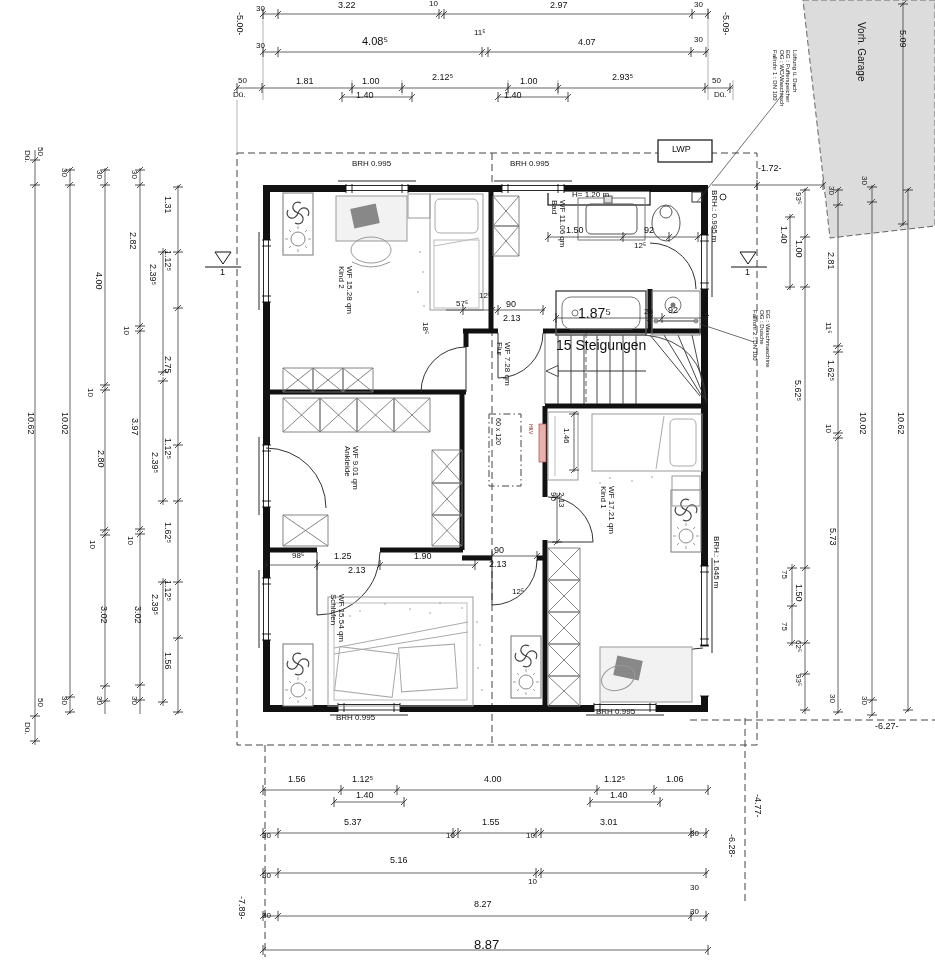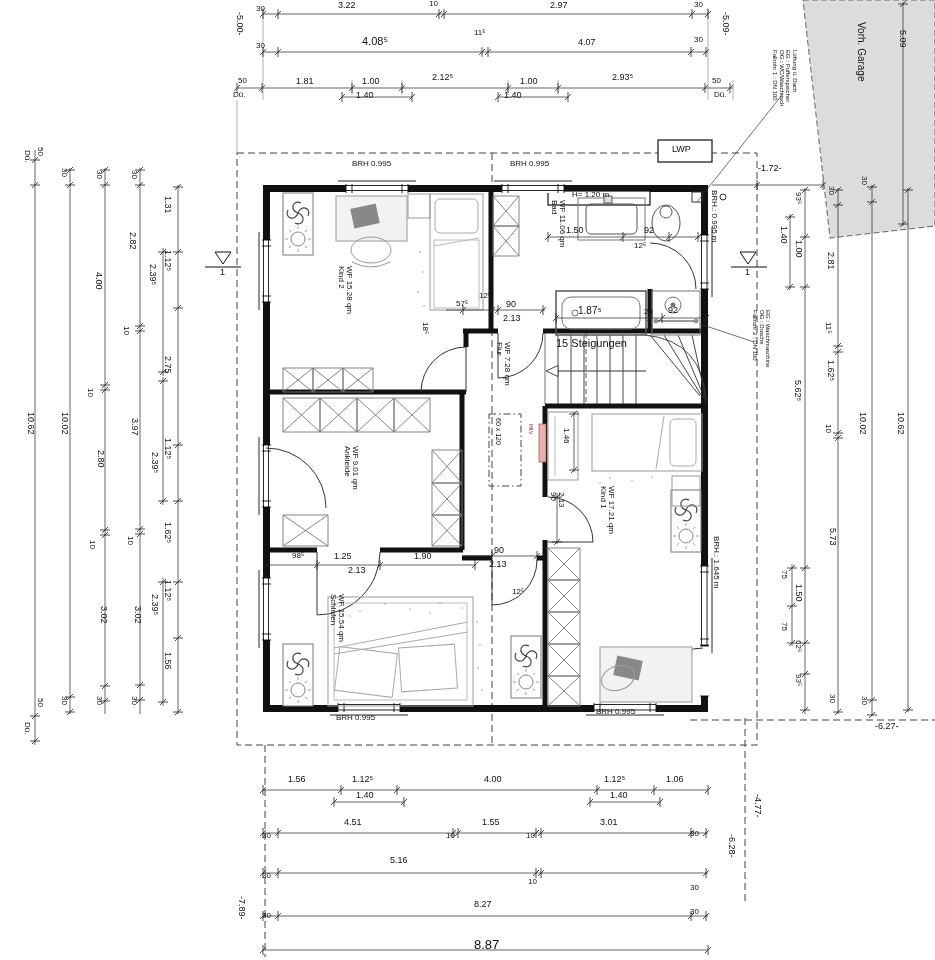--- a/index.html
+++ b/index.html
@@ -482,21 +482,21 @@
 EG : Waschmaschine</span>
       <span class="lbl v" style="left: 709px; top: 190px; font-size: 8px;">BRH.: 0.995 m</span>
       <span class="lbl v" style="left: 711px; top: 536px; font-size: 8px;">BRH.: 1.645 m</span>
       <span class="lbl" style="left: 288px; top: 775px; font-size: 9px;">1.56</span>
       <span class="lbl" style="left: 352px; top: 775px; font-size: 9px;">1.12⁵</span>
       <span class="lbl" style="left: 484px; top: 775px; font-size: 9px;">4.00</span>
       <span class="lbl" style="left: 604px; top: 775px; font-size: 9px;">1.12⁵</span>
       <span class="lbl" style="left: 666px; top: 775px; font-size: 9px;">1.06</span>
       <span class="lbl" style="left: 356px; top: 791px; font-size: 9px;">1.40</span>
       <span class="lbl" style="left: 610px; top: 791px; font-size: 9px;">1.40</span>
-      <span class="lbl" style="left: 344px; top: 818px; font-size: 9px;">4.51</span>
+      <span class="lbl" style="left: 344px; top: 818px; font-size: 9px;">5.37</span>
       <span class="lbl" style="left: 482px; top: 818px; font-size: 9px;">1.55</span>
       <span class="lbl" style="left: 600px; top: 818px; font-size: 9px;">3.01</span>
       <span class="lbl" style="left: 262px; top: 832px; font-size: 8px;">30</span>
       <span class="lbl" style="left: 446px; top: 832px; font-size: 8px;">10</span>
       <span class="lbl" style="left: 526px; top: 832px; font-size: 8px;">10</span>
       <span class="lbl" style="left: 690px; top: 830px; font-size: 8px;">30</span>
       <span class="lbl" style="left: 390px; top: 856px; font-size: 9px;">5.16</span>
       <span class="lbl" style="left: 528px; top: 878px; font-size: 8px;">10</span>
       <span class="lbl" style="left: 262px; top: 872px; font-size: 8px;">30</span>
       <span class="lbl" style="left: 690px; top: 884px; font-size: 8px;">30</span>
@@ -507,29 +507,29 @@
       <span class="lbl v" style="left: 726px; top: 834px; font-size: 9px;">-6.28-</span>
       <span class="lbl v" style="left: 752px; top: 794px; font-size: 9px;">-4.77-</span>
       <span class="lbl v" style="left: 236px; top: 896px; font-size: 9px;">-7.89-</span>
       <span class="lbl" style="left: 352px; top: 160px; font-size: 8px;">BRH 0.995</span>
       <span class="lbl" style="left: 510px; top: 160px; font-size: 8px;">BRH 0.995</span>
       <span class="lbl" style="left: 672px; top: 145px; font-size: 9px;">LWP</span>
       <span class="lbl" style="left: 572px; top: 191px; font-size: 8px;">H= 1.20 m</span>
       <span class="lbl" style="left: 566px; top: 226px; font-size: 9px;">1.50</span>
       <span class="lbl" style="left: 644px; top: 226px; font-size: 9px;">92</span>
       <span class="lbl" style="left: 634px; top: 242px; font-size: 8px;">12⁵</span>
-      <span class="lbl" style="left: 578px; top: 306px; font-size: 10px;">1.87⁵</span>
+      <span class="lbl" style="left: 578px; top: 306px; font-size: 14px;">1.87⁵</span>
       <span class="lbl" style="left: 644px; top: 308px; font-size: 8px;">25</span>
       <span class="lbl" style="left: 668px; top: 306px; font-size: 9px;">92</span>
       <span class="lbl" style="left: 456px; top: 300px; font-size: 8px;">57⁵</span>
       <span class="lbl" style="left: 479px; top: 292px; font-size: 8px;">12⁵</span>
       <span class="lbl" style="left: 506px; top: 300px; font-size: 9px;">90</span>
       <span class="lbl" style="left: 503px; top: 314px; font-size: 9px;">2.13</span>
       <span class="lbl v" style="left: 420px; top: 322px; font-size: 8px;">18⁵</span>
-      <span class="lbl" style="left: 556px; top: 338px; font-size: 11px;">15 Steigungen</span>
+      <span class="lbl" style="left: 556px; top: 338px; font-size: 14px;">15 Steigungen</span>
       <span class="lbl v" style="left: 336px; top: 266px; font-size: 8px;">Kind 2
 WF 15.28 qm</span>
       <span class="lbl v" style="left: 549px; top: 200px; font-size: 8px;">Bad
 WF 11.06 qm</span>
       <span class="lbl v" style="left: 494px; top: 342px; font-size: 8px;">Flur
 WF 7.28 qm</span>
       <span class="lbl v" style="left: 342px; top: 446px; font-size: 8px;">Ankleide
 WF 9.01 qm</span>
       <span class="lbl v" style="left: 328px; top: 594px; font-size: 8px;">Schlafen
 WF 15.54 qm</span>

